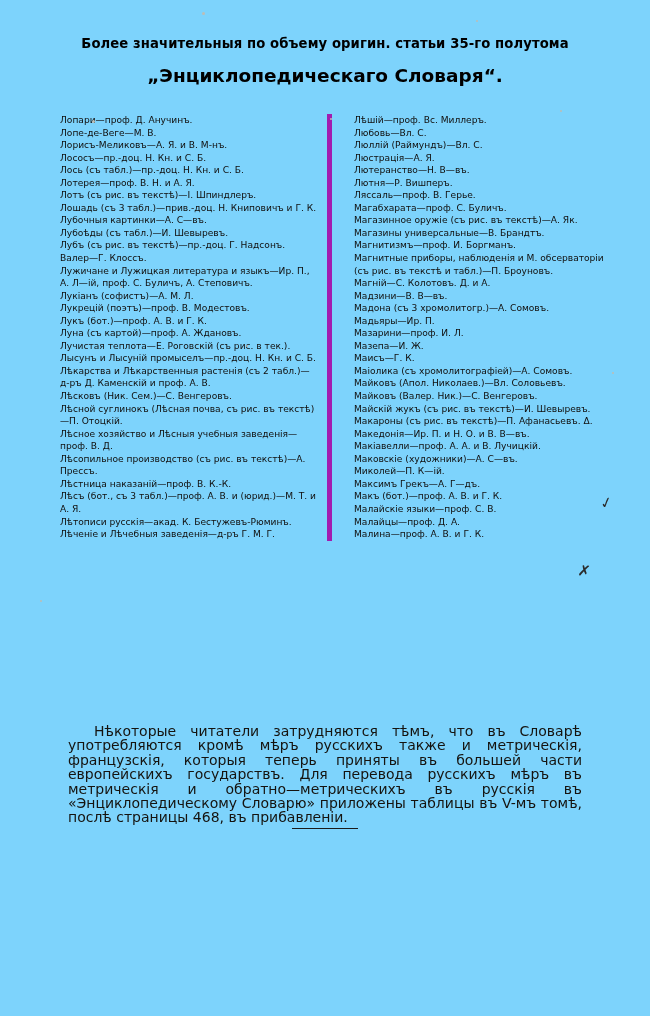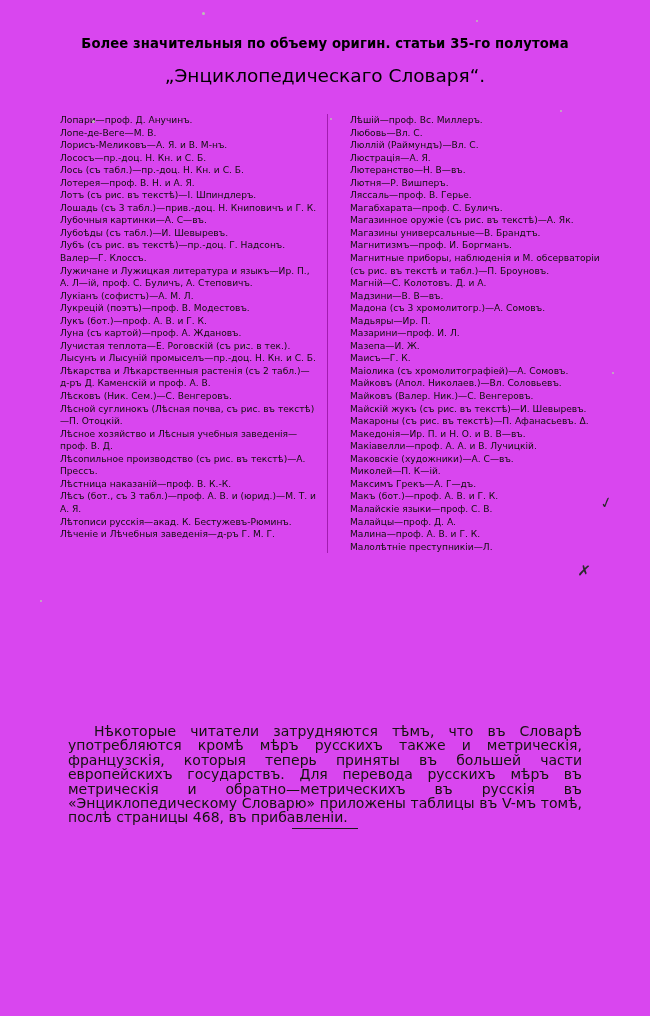--- a/index.html
+++ b/index.html
@@ -13,57 +13,57 @@
     font-family: "Liberation Serif", serif;
     color: #15130f;
     position: relative;
     overflow: hidden;
   }
   .page {
     position: absolute;
     top: 0; left: 0;
     width: 650px;
     height: 1016px;
-    background: #d946ef;
+    background: #7dd3fc;
   }
   .title-block {
     margin-top: 36px;
     text-align: center;
     padding: 0 34px;
   }
   .title-line-1 {
     font-family: "DejaVu Sans", sans-serif;
     font-weight: bold;
     font-size: 13.2px;
     letter-spacing: 0.1px;
     color: #000;
   }
   .title-line-2 {
     font-family: "DejaVu Sans", sans-serif;
-    font-weight: normal;
+    font-weight: bold;
     font-size: 18.5px;
     margin-top: 14px;
     color: #000;
   }
   .columns {
     margin-top: 28px;
     padding: 0 46px 0 50px;
     display: flex;
     gap: 0;
   }
   .col {
     width: 50%;
     box-sizing: border-box;
   }
   .col.left {
     padding-right: 10px;
   }
   .col.right {
     padding-left: 12px;
-    border-left: 1px solid #a21caf;
+    border-left: 5px solid #a21caf;
   }
   .entry {
     font-family: "DejaVu Sans", sans-serif;
     font-size: 9.1px;
     line-height: 12.55px;
     color: #100e0c;
     margin: 0;
     text-indent: 0;
     padding-left: 10px;
   }
@@ -183,21 +183,20 @@
       <p class="entry">Макароны (съ рис. въ текстѣ)—П. Афанасьевъ. Δ.</p>
       <p class="entry">Македонія—Ир. П. и Н. О. и В. В—въ.</p>
       <p class="entry">Макіавелли—проф. А. А. и В. Лучицкій.</p>
       <p class="entry">Маковскіе (художники)—А. С—въ.</p>
       <p class="entry">Миколей—П. К—ій.</p>
       <p class="entry">Максимъ Грекъ—А. Г—дъ.</p>
       <p class="entry">Макъ (бот.)—проф. А. В. и Г. К.</p>
       <p class="entry">Малайскіе языки—проф. С. В.</p>
       <p class="entry">Малайцы—проф. Д. А.</p>
       <p class="entry">Малина—проф. А. В. и Г. К.</p>
-      <p class="entry">Малолѣтніе преступникіи—Л.</p>
     </div>
   </div>
 
   <div class="mark" style="left:600px;top:494px;transform:rotate(-14deg);">✓</div>
   <div class="mark" style="left:578px;top:562px;transform:rotate(8deg);">✗</div>
 
   <p class="note"><span class="indent"></span><span>Нѣкоторые читатели затрудняются тѣмъ, что въ Словарѣ употребляются кромѣ мѣръ русскихъ также и метрическія, французскія, которыя теперь приняты въ большей части европейскихъ государствъ. Для перевода русскихъ мѣръ въ метрическія и обратно—метрическихъ въ русскія въ «Энциклопедическому Словарю» приложены таблицы въ V-мъ томѣ, послѣ страницы 468, въ прибавленіи.</span></p>
 
   <div class="rule"></div>
 </div>

